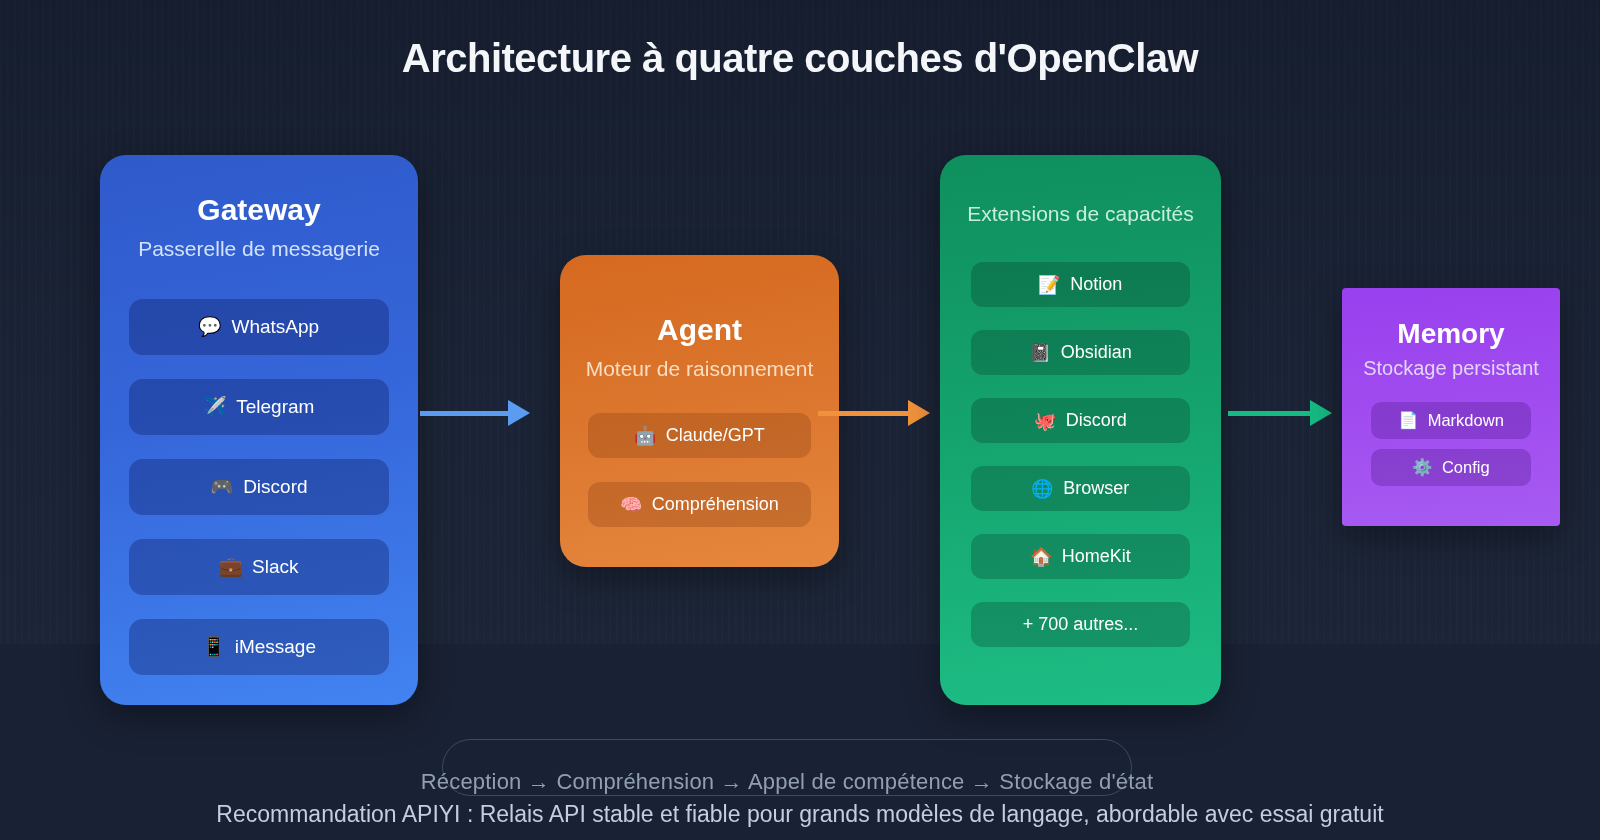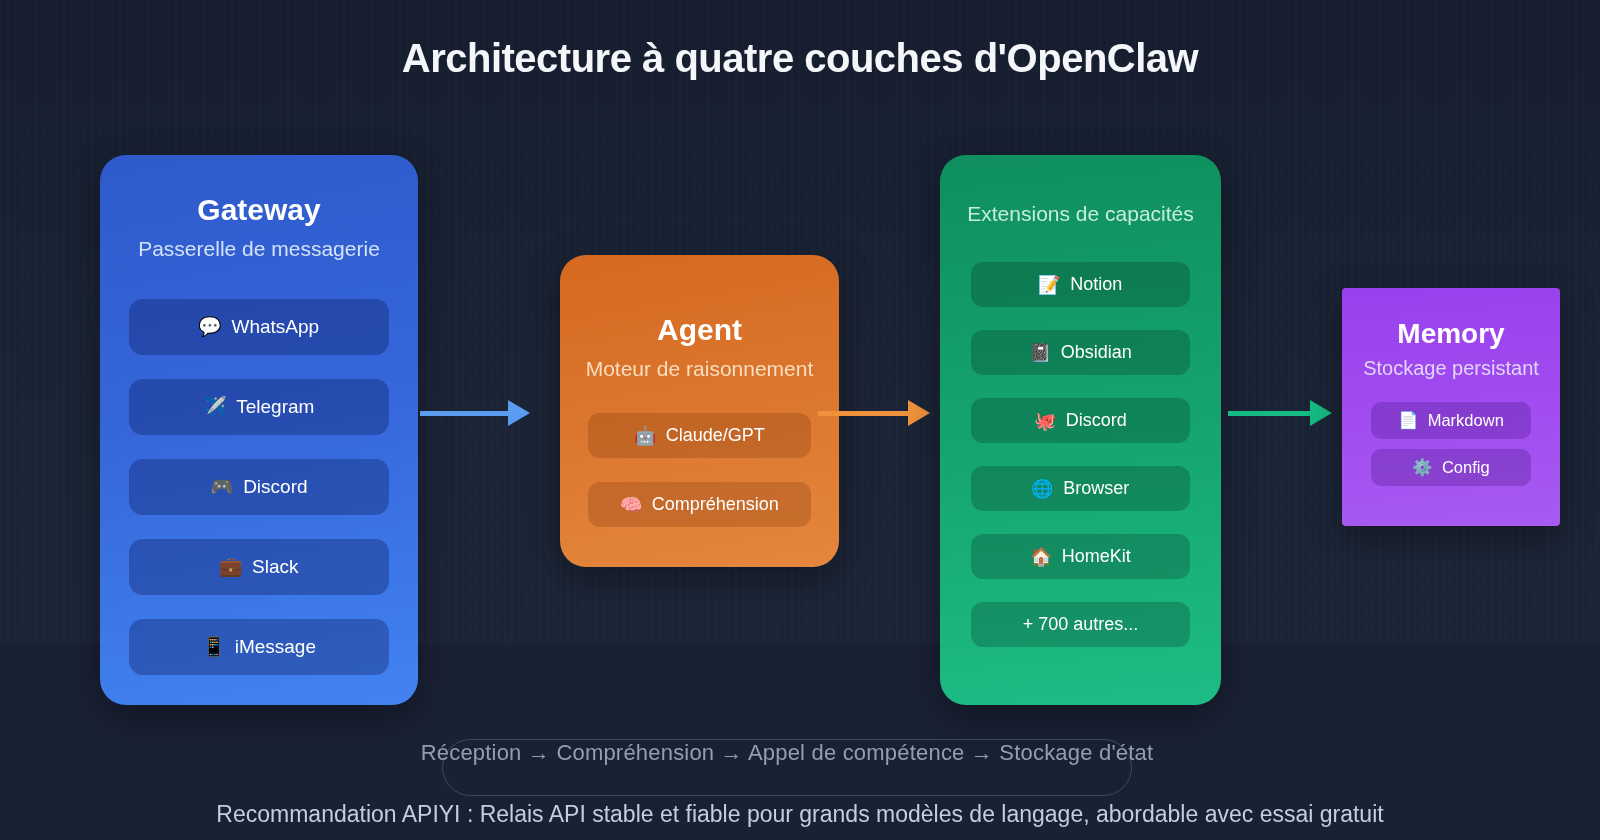--- a/index.html
+++ b/index.html
@@ -91,21 +91,21 @@
     border-left: 22px solid currentColor;
   }
   .arrow--blue   { left: 420px;  width: 110px; color: #5b9bf0; }
   .arrow--orange { left: 818px;  width: 112px; color: #f0923c; }
   .arrow--green  { left: 1228px; width: 104px; color: #16ba83; }
 
   
   .flow-pill {
     position: absolute; left: 442px; top: 739px; width: 690px; height: 57px;
     border: 1.5px solid #3b4962; border-radius: 29px;
-    display: flex; align-items: flex-start; justify-content: center;
+    display: flex; align-items: flex-end; justify-content: center;
   }
   .flow-pill .flow-text {
     white-space: nowrap; color: #929fb3; font-size: 22px; letter-spacing: 0.2px;
   }
 
   
   .footer-note {
     position: absolute; top: 801px; left: 0; width: 100%;
     text-align: center; color: #c3cedf; font-size: 23px;
   }

